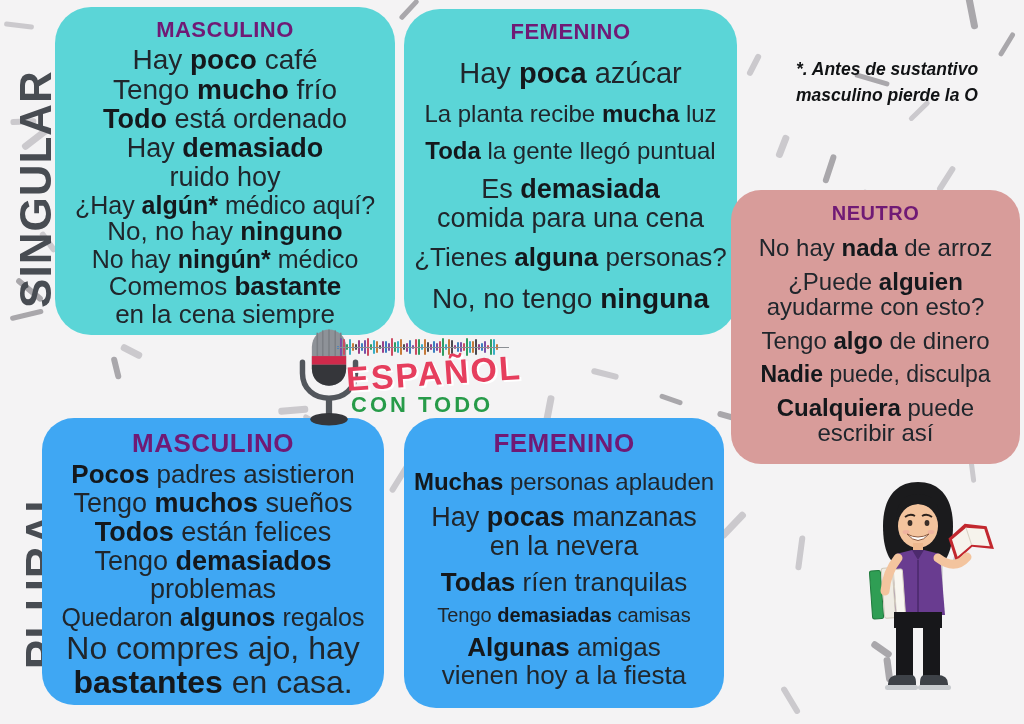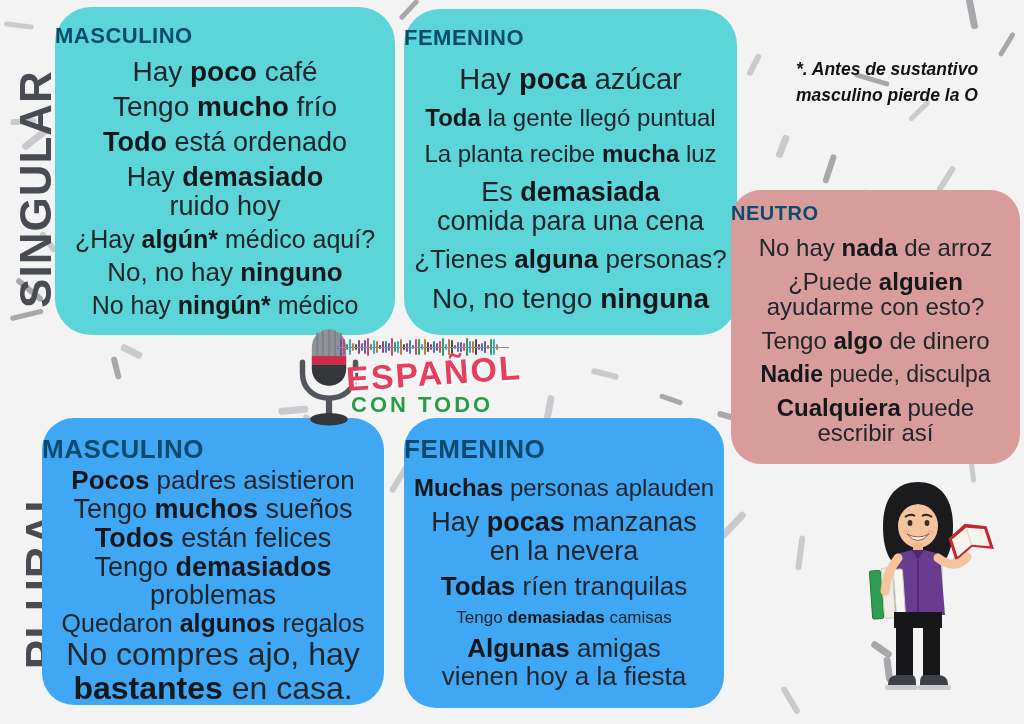--- a/index.html
+++ b/index.html
@@ -11,21 +11,21 @@
   .dash{position:absolute;border-radius:3px;}
 
   
   .vlabel{position:absolute;z-index:2;font-weight:800;font-size:44px;letter-spacing:1px;
           color:#484c52;white-space:nowrap;transform:rotate(-90deg);}
   .vlabel.singular{left:-83px;top:164px;}
   .vlabel.plural{left:-50px;top:552px;}
 
   
   .box{position:absolute;z-index:2;display:flex;flex-direction:column;color:#20262c;}
-  .box-title{margin:16px 0 0;font-weight:800;color:#0c4a6e;letter-spacing:0.5px;}
+  .box-title{margin:10px 0 0;text-align:center;font-weight:800;color:#701a75;letter-spacing:0.5px;}
   .lines{flex:1;display:flex;flex-direction:column;justify-content:space-evenly;padding:2px 8px 10px;}
   .line{text-align:center;line-height:1.07;white-space:pre-line;}
   .line .b{font-weight:700;color:#14181c;}
 
   .box.sing-masc{left:55px;top:7px;width:340px;height:328px;background:#5bd5d7;border-radius:36px;}
   .box.sing-fem{left:404px;top:9px;width:333px;height:326px;background:#5bd5d7;border-radius:36px;}
   .box.neutro{left:731px;top:190px;width:289px;height:274px;background:#d89c9a;border-radius:30px;}
   .box.plur-masc{left:42px;top:418px;width:342px;height:287px;background:#3fa7f3;border-radius:32px;}
   .box.plur-fem{left:404px;top:418px;width:320px;height:290px;background:#3fa7f3;border-radius:32px;}
 
@@ -152,29 +152,31 @@
     <h2 class="box-title">MASCULINO</h2>
     <div class="lines">
         <div class="line" style="font-size: 28px;"><span>Hay </span><span class="b">poco</span><span> café</span></div>
         <div class="line" style="font-size: 28px;"><span>Tengo </span><span class="b">mucho</span><span> frío</span></div>
         <div class="line" style="font-size: 27px;"><span class="b">Todo</span><span> está ordenado</span></div>
         <div class="line" style="font-size: 27px;"><span>Hay </span><span class="b">demasiado</span><span>
 ruido hoy</span></div>
         <div class="line" style="font-size: 25px;"><span>¿Hay </span><span class="b">algún*</span><span> médico aquí?</span></div>
         <div class="line" style="font-size: 26px;"><span>No, no hay </span><span class="b">ninguno</span></div>
         <div class="line" style="font-size: 25px;"><span>No hay </span><span class="b">ningún*</span><span> médico</span></div>
+        <div class="line" style="font-size: 26px;"><span>Comemos </span><span class="b">bastante</span><span>
+en la cena siempre</span></div>
       </div>
   </section>
 
   <section class="box sing-fem">
     <h2 class="box-title">FEMENINO</h2>
     <div class="lines">
         <div class="line" style="font-size: 29px;"><span>Hay </span><span class="b">poca</span><span> azúcar</span></div>
+        <div class="line" style="font-size: 24px;"><span>La planta recibe </span><span class="b">mucha</span><span> luz</span></div>
         <div class="line" style="font-size: 24px;"><span class="b">Toda</span><span> la gente llegó puntual</span></div>
-        <div class="line" style="font-size: 24px;"><span>La planta recibe </span><span class="b">mucha</span><span> luz</span></div>
         <div class="line" style="font-size: 27px;"><span>Es </span><span class="b">demasiada</span><span>
 comida para una cena</span></div>
         <div class="line" style="font-size: 26px;"><span>¿Tienes </span><span class="b">alguna</span><span> personas?</span></div>
         <div class="line" style="font-size: 28px;"><span>No, no tengo </span><span class="b">ninguna</span></div>
       </div>
   </section>
 
   <section class="box neutro">
     <h2 class="box-title">NEUTRO</h2>
     <div class="lines">
@@ -202,21 +204,21 @@
       </div>
   </section>
 
   <section class="box plur-fem">
     <h2 class="box-title">FEMENINO</h2>
     <div class="lines">
         <div class="line" style="font-size: 24px;"><span class="b">Muchas</span><span> personas aplauden</span></div>
         <div class="line" style="font-size: 27px;"><span>Hay </span><span class="b">pocas</span><span> manzanas
 en la nevera</span></div>
         <div class="line" style="font-size: 26px;"><span class="b">Todas</span><span> ríen tranquilas</span></div>
-        <div class="line" style="font-size: 17px;"><span>Tengo </span><span class="b">demasiadas</span><span> camisas</span></div>
+        <div class="line" style="font-size: 20px;"><span>Tengo </span><span class="b">demasiadas</span><span> camisas</span></div>
         <div class="line" style="font-size: 26px;"><span class="b">Algunas</span><span> amigas
 vienen hoy a la fiesta</span></div>
       </div>
   </section>
 
   <div class="note">*. Antes de sustantivo masculino pierde la O</div>
 
   <div class="logo">
     <svg class="mic" viewBox="0 0 100 132" width="78" height="103">
       <rect x="28" y="2" width="44" height="72" rx="22" fill="#8e9298"></rect>

